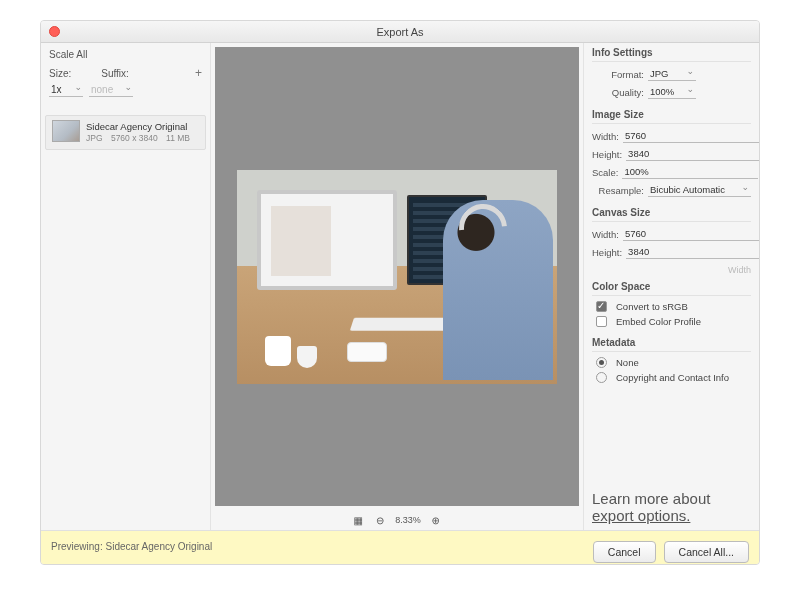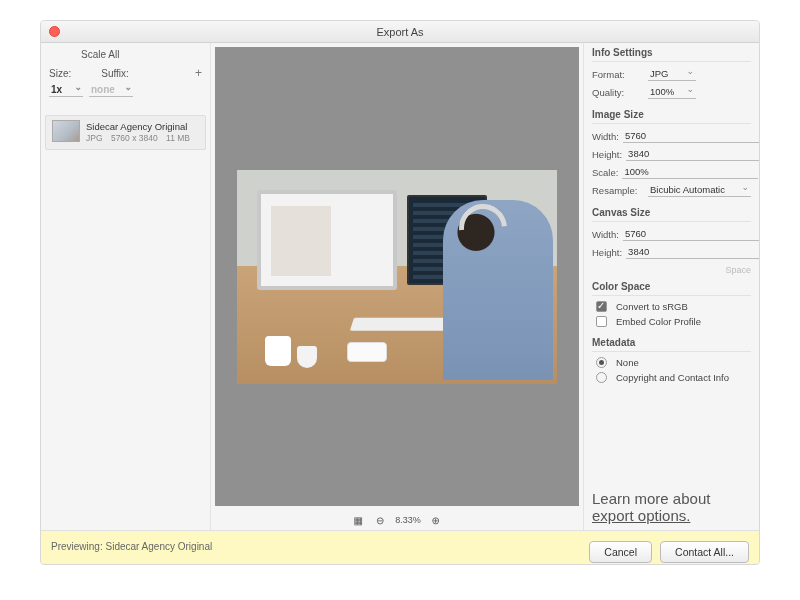--- a/index.html
+++ b/index.html
@@ -4,24 +4,24 @@
 <style>
   * { box-sizing: border-box; margin: 0; padding: 0; font-family: -apple-system, "Helvetica Neue", Arial, sans-serif; }
   body { background: #fff; width: 800px; height: 600px; position: relative; }
   .frame { position: absolute; left: 40px; top: 20px; width: 720px; height: 545px; border: 1px solid #d8d8d8; background: #f5f5f5; border-radius: 4px; overflow: hidden; display: flex; flex-direction: column; }
   .titlebar { height: 22px; background: linear-gradient(#f6f6f6,#e8e8e8); border-bottom: 1px solid #d2d2d2; position: relative; display:flex; align-items:center; justify-content:center; }
   .close-dot { position:absolute; left:8px; top:5px; width:11px; height:11px; background:#ff5f57; border-radius:50%; border:1px solid #e1483f; }
   .title { font-size: 11px; color:#444; }
   .body { flex:1; display:flex; }
   .left-panel { width: 170px; background:#f5f5f5; border-right:1px solid #e3e3e3; display:flex; flex-direction:column; }
   .scaleall { padding: 6px 8px; }
-  .section-title { font-size: 10px; color:#555; margin-bottom:6px;margin-left:32px; }
+  .section-title { font-size: 10px; color:#555; margin-bottom:6px; }
   .row { display:flex; align-items:center; gap:6px; }
   .labelsm { font-size:10px; color:#555; }
-  .dropdown { font-size:10px; color:#333; border-bottom:1px solid #bbb; padding:1px 12px 1px 2px; position:relative; background:#f5f5f5; min-width:34px;font-weight:bold; }
+  .dropdown { font-size:10px; color:#333; border-bottom:1px solid #bbb; padding:1px 12px 1px 2px; position:relative; background:#f5f5f5; min-width:34px; }
   .dropdown::after{ content:"⌄"; position:absolute; right:1px; top:-1px; font-size:9px; color:#888;}
   .plus { font-size:12px; color:#777; margin-left:auto; cursor:pointer; }
   .assets { margin-top:8px; flex:1; }
   .asset { margin:4px; padding:4px 6px; background:#eeeeee; border:1px solid #ddd; border-radius:2px; display:flex; gap:6px; align-items:flex-start;}
   .thumb { width:28px; height:22px; background:linear-gradient(135deg,#cfd6de 0%, #b4bcc5 60%, #a89d94 100%); border:1px solid #aaa; flex-shrink:0;}
   .asset-info { font-size:9px; color:#555; line-height:1.4; }
   .asset-name { color:#333; font-size:9.5px; }
   .asset-meta { color:#888; font-size:8.5px; }
   .asset-meta span { margin-right:6px; }
 
@@ -41,21 +41,21 @@
   .cup2 { position:absolute; left:60px; bottom:16px; width:20px; height:22px; background:#f3f3f3; border-radius:3px 3px 10px 10px;}
   .phone { position:absolute; left:110px; bottom:22px; width:40px; height:20px; background:#fafafa; border-radius:4px; border:1px solid #ddd;}
   .keyboard { position:absolute; left:115px; bottom:50px; width:110px; height:20px; background:#eee; border-radius:2px; transform:perspective(200px) rotateX(50deg);}
   .canvas-footer { height:20px; display:flex; align-items:center; justify-content:center; gap:8px; font-size:9px; color:#555; }
   .iconbtn { width:14px; height:14px; display:inline-flex; align-items:center; justify-content:center; font-size:10px; color:#555; cursor:pointer;}
 
   .right-panel { width: 175px; background:#f5f5f5; padding:4px 8px 6px; display:flex; flex-direction:column; gap:4px; }
   .section { margin-bottom:2px; }
   .section h4 { font-size:10px; color:#555; font-weight:600; border-bottom:1px solid #e2e2e2; padding-bottom:3px; margin-bottom:5px; }
   .frow { display:flex; align-items:center; margin-bottom:4px; gap:4px; }
-  .frow .flabel { font-size:9.5px; color:#555; width:52px; text-align:left; }
+  .frow .flabel { font-size:9.5px; color:#555; width:52px; text-align:right; }
   .input-line { flex:1; border:none; border-bottom:1px solid #bbb; background:transparent; font-size:9.5px; padding:1px 2px; color:#333; }
   .unit { font-size:9px; color:#666; width:16px; }
   .selectish { flex:1; border-bottom:1px solid #bbb; font-size:9.5px; padding:1px 14px 1px 2px; position:relative; color:#333;}
   .selectish::after{content:"⌄"; position:absolute; right:2px; top:-1px; font-size:9px; color:#888;}
   .reset { text-align:right; font-size:9px; color:#bbb; padding-top:2px;}
   .radio, .check { width:11px; height:11px; border:1px solid #999; display:inline-block; margin-right:5px; vertical-align:middle;}
   .radio{ border-radius:50%; position:relative;}
   .radio.sel::after{content:""; position:absolute; inset:2px; background:#555; border-radius:50%;}
   .check{ border-radius:2px; position:relative; background:#fff;}
   .check.sel{ background:#6f6f6f; }
@@ -167,21 +167,21 @@
       <div class="section">
         <h4>Canvas Size</h4>
         <div class="frow">
             <span class="flabel">Width:</span>
             <input class="input-line" value="5760" style="">
           </div>
         <div class="frow">
             <span class="flabel">Height:</span>
             <input class="input-line" value="3840" style="">
           </div>
-        <div class="reset">Space</div>
+        <div class="reset">Width</div>
       </div>
 
       <div class="section">
         <h4>Color Space</h4>
         <div class="frow" style="margin-left:4px">
             <span class="check sel"></span>
             <span class="optlabel">Convert to sRGB</span>
           </div>
         <div class="frow" style="margin-left:4px">
             <span class="check"></span>
@@ -207,15 +207,15 @@
     </div>
 
   </div>
   <div class="footer">
     <span class="preview-label">
       <span>Previewing:</span>
       <span>Sidecar Agency Original</span>
     </span>
     <span class="spacer"></span>
     <button class="btn">Cancel</button>
-    <button class="btn">Contact All...</button>
+    <button class="btn">Cancel All...</button>
   </div>
 </div>
 
 </body></html>

